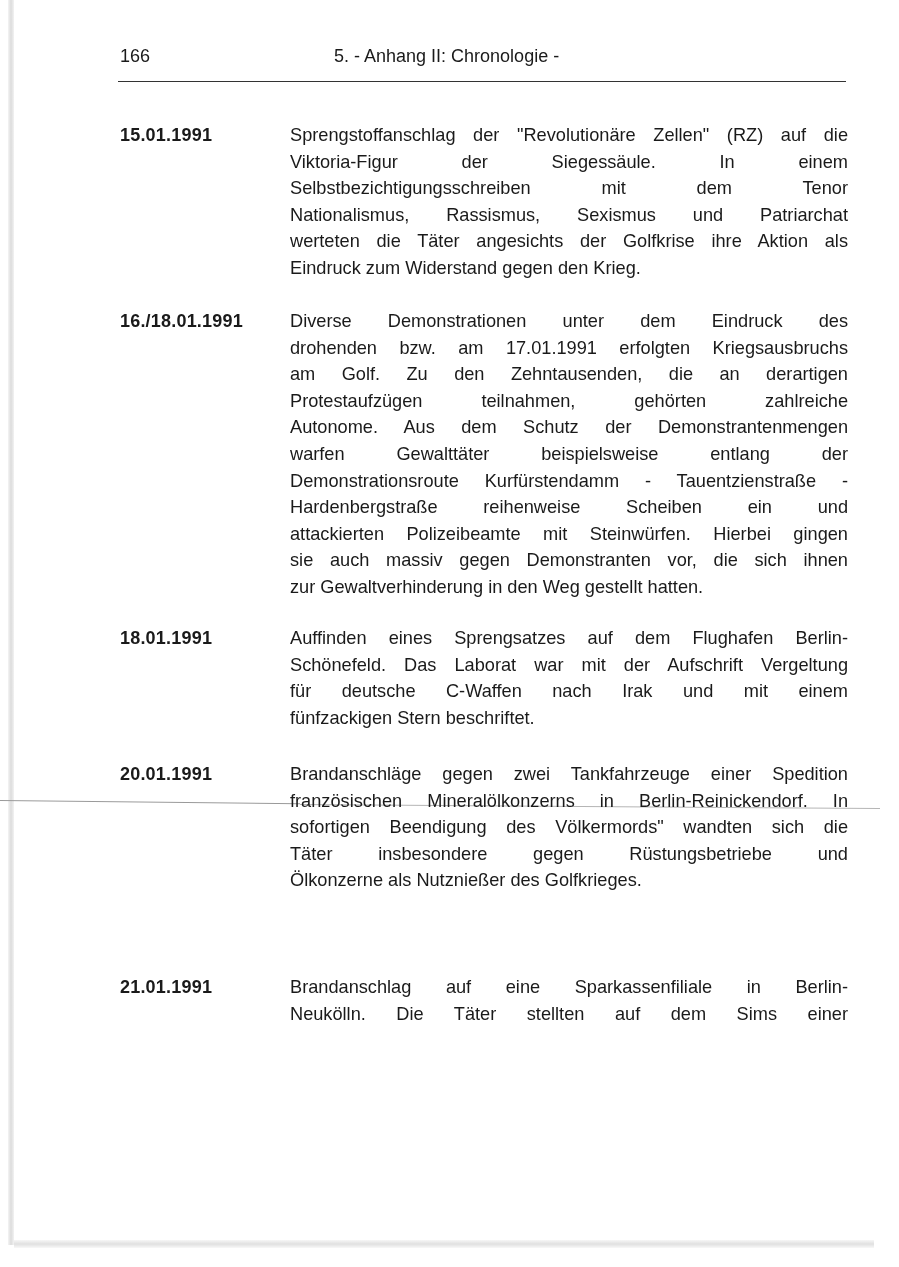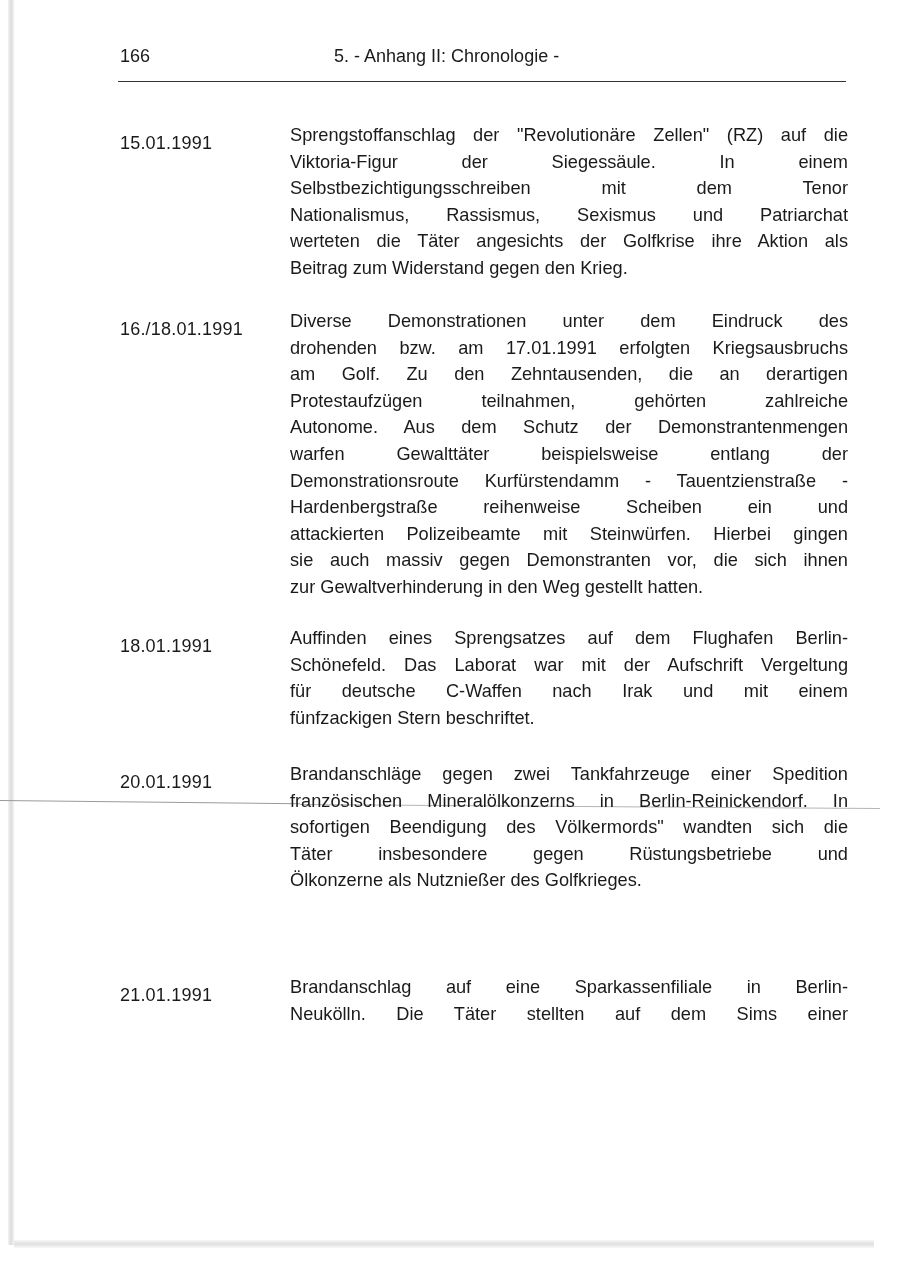--- a/index.html
+++ b/index.html
@@ -26,22 +26,23 @@
   .header {
     position: absolute; left: 118px; top: 44px; width: 728px; height: 30px;
   }
   .page-number { position: absolute; left: 2px; top: 2px; font-size: 18px; }
   .running-title { position: absolute; left: 216px; top: 2px; font-size: 18px; }
   .header-rule {
     position: absolute; left: 118px; top: 81px; width: 728px; height: 1px; background: #333;
   }
   .entry { position: absolute; left: 118px; width: 740px; }
   .entry-date {
-    position: absolute; left: 2px; top: 8px; font-size: 18px; line-height: 26.6px;
+    position: absolute; left: 2px; top: 0; font-size: 18px; line-height: 26.6px;
     letter-spacing: 0.2px;
+    font-weight: bold;
   }
   .entry-text {
     position: absolute; left: 172px; top: 0; width: 558px;
     font-size: 18.2px; line-height: 26.6px; text-align: justify;
   }
   .entry-text span { white-space: normal; }
   .it { }
   .ln { display: block; text-align: justify; text-align-last: justify; }
   .ln.last { text-align-last: left; }
 </style>
@@ -61,21 +62,21 @@
 
 <div id="entries">
   <div class="entry" style="top: 122px;">
     <span class="entry-date">15.01.1991</span>
     <div class="entry-text">
         <span class="ln"><span>Sprengstoffanschlag der "Revolutionäre Zellen" (RZ) auf die</span></span>
         <span class="ln"><span>Viktoria-Figur der Siegessäule. In einem</span></span>
         <span class="ln"><span>Selbstbezichtigungsschreiben mit dem Tenor</span></span>
         <span class="ln"><span class="it">Nationalismus, Rassismus, Sexismus und Patriarchat</span></span>
         <span class="ln"><span>werteten die Täter angesichts der Golfkrise ihre Aktion als</span></span>
-        <span class="ln last"><span>Beitrag zum </span><span class="it">Widerstand gegen den Krieg</span><span>.</span></span>
+        <span class="ln last"><span>Eindruck zum </span><span class="it">Widerstand gegen den Krieg</span><span>.</span></span>
       </div>
   </div>
   <div class="entry" style="top: 308px;">
     <span class="entry-date">16./18.01.1991</span>
     <div class="entry-text">
         <span class="ln"><span>Diverse Demonstrationen unter dem Eindruck des</span></span>
         <span class="ln"><span>drohenden bzw. am 17.01.1991 erfolgten Kriegsausbruchs</span></span>
         <span class="ln"><span>am Golf. Zu den Zehntausenden, die an derartigen</span></span>
         <span class="ln"><span>Protestaufzügen teilnahmen, gehörten zahlreiche</span></span>
         <span class="ln"><span>Autonome. Aus dem Schutz der Demonstrantenmengen</span></span>

